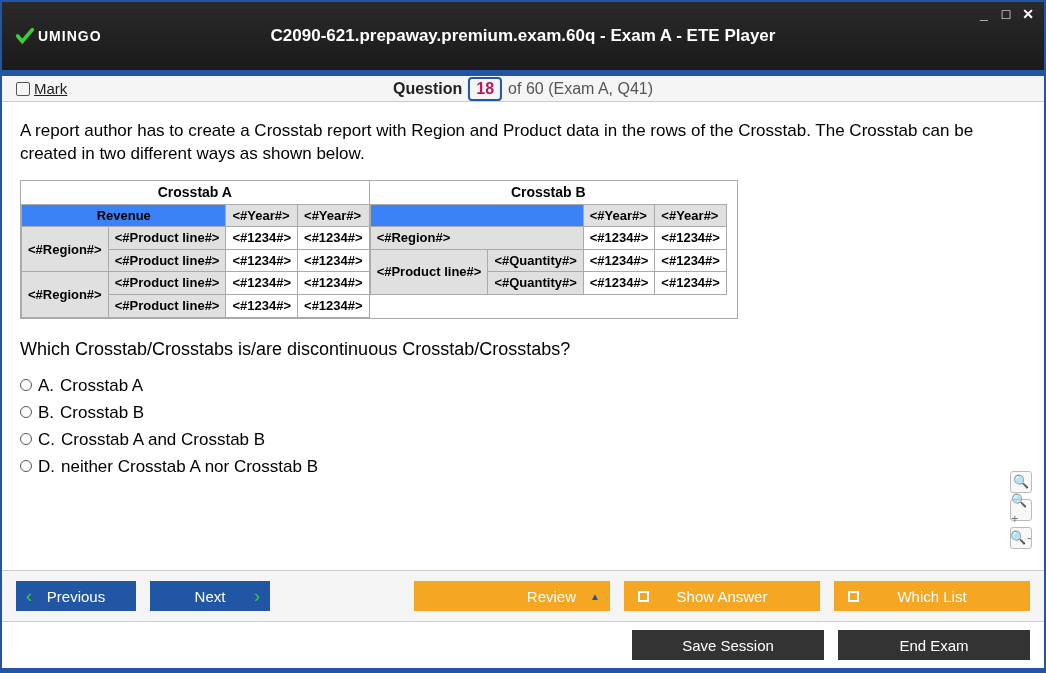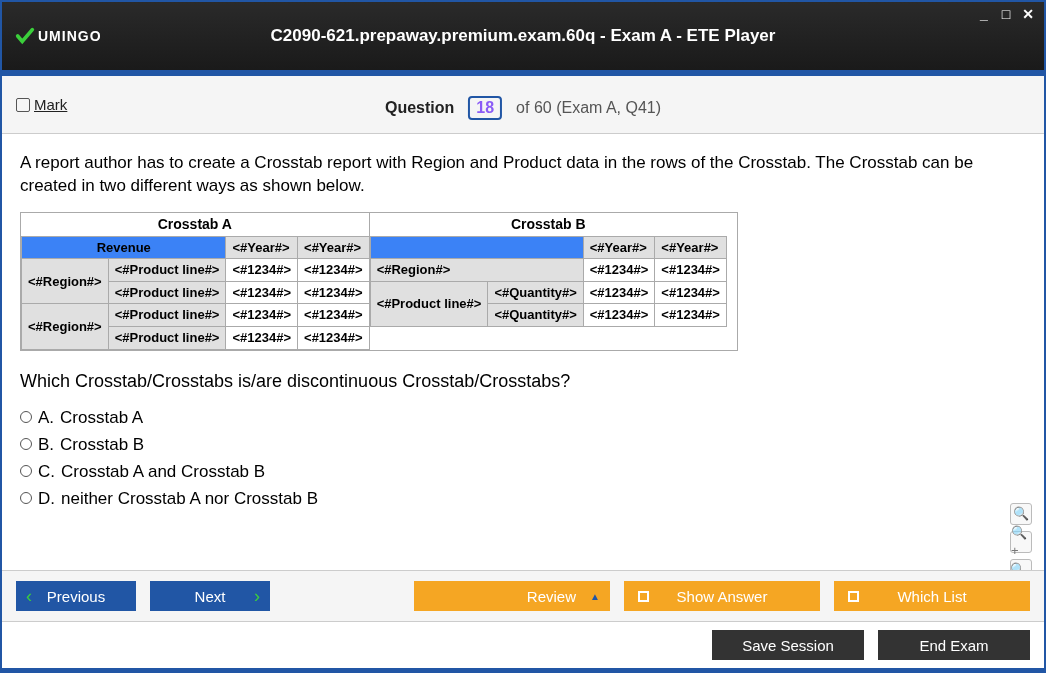--- a/index.html
+++ b/index.html
@@ -8,27 +8,27 @@
   .titlebar { background: linear-gradient(to bottom, #2a2a2a, #1a1a1a); height: 68px; display: flex; align-items: center; position: relative; padding: 0 12px; }
   .logo { display: flex; align-items: center; color: #fff; font-weight: bold; font-size: 14px; letter-spacing: 1px; }
   .logo-check { width: 22px; height: 22px; margin-right: 2px; position: relative; }
   .logo-check svg { width: 100%; height: 100%; }
   .title-text { color: #fff; font-size: 17px; font-weight: 600; position: absolute; left: 50%; transform: translateX(-50%); }
   .win-controls { position: absolute; right: 8px; top: 4px; display: flex; gap: 6px; color: #fff; font-weight: bold; }
   .win-btn { cursor: pointer; font-size: 14px; width: 16px; text-align: center; }
   
   .blue-strip { height: 6px; background: #2156a5; }
   
-  .qbar { background: #f5f5f5; border-bottom: 1px solid #ccc; padding: 20px 14px; display: flex; position: relative; }
+  .qbar { background: #f5f5f5; border-bottom: 1px solid #ccc; padding: 4px 14px; display: flex; align-items: center; position: relative; }
   .mark-wrap { display: flex; align-items: center; gap: 4px; }
   .mark-check { width: 14px; height: 14px; border: 1px solid #555; border-radius: 2px; }
   .mark-label { text-decoration: underline; font-size: 15px; color: #222; }
-  .qcenter { position: absolute; left: 50%; transform: translateX(-50%); font-size: 16px; color: #555; display: flex; align-items: center; gap: 14px; }
+  .qcenter { position: absolute; left: 50%; transform: translateX(-50%); font-size: 16px; color: #555; display: flex; align-items: center; gap: 6px; }
   .qword { font-weight: bold; color: #222; }
-  .qnum { border: 2px solid #2156a5; border-radius: 4px; padding: 1px 6px; color: #8b5cf6; font-weight: bold; }
+  .qnum { border: 2px solid #2156a5; border-radius: 4px; padding: 1px 6px; color: #be185d; font-weight: bold; }
   
   .content { padding: 18px 18px 10px 18px; font-size: 17px; line-height: 1.35; color: #000; height: calc(100% - 68px - 6px - 38px - 56px - 44px); overflow: auto; position: relative; }
   .qtext { margin-bottom: 14px; }
   
   .crosstabs-wrap { display: flex; gap: 0; border: 1px solid #aaa; width: 718px; margin-bottom: 18px; font-size: 13px; }
   .ct-block { flex: 0 0 auto; }
   .ct-title { text-align: center; font-weight: bold; font-size: 14px; padding: 2px 0; border-right: 1px solid #aaa; }
   .ct-block:last-child .ct-title { border-right: none; }
   table.ct { border-collapse: collapse; }
   table.ct td { border: 1px solid #aaa; padding: 2px 6px; font-weight: bold; font-size: 13px; background: #fff; text-align: left; }
@@ -50,21 +50,21 @@
   .btn-blue { background: #2156a5; width: 120px; }
   .btn-blue .chev { color: #3bcf3b; font-size: 18px; position: absolute; }
   .btn-prev .chev { left: 10px; }
   .btn-next .chev { right: 10px; }
   .spacer { flex: 1; }
   .btn-orange { background: #f5a623; width: 196px; gap: 10px; font-size: 15px; }
   .btn-orange.review { justify-content: flex-end; padding-right: 34px; }
   .btn-orange .tri { position: absolute; right: 10px; color: #2156a5; font-size: 10px; }
   .btn-orange .stop-ico { width: 11px; height: 11px; border: 2px solid #fff; position: absolute; left: 14px; }
   .footer-row2 { background: #fff; border-top: 1px solid #ccc; padding: 8px 14px; display: flex; justify-content: flex-end; gap: 14px; }
-  .btn-dark { background: #333; width: 152px; }
+  .btn-dark { background: #333; width: 192px; }
   .bottom-line { height: 3px; background: #2156a5; }
 </style>
 </head>
 <body>
 
 <div class="titlebar">
   <div class="logo">
     <span class="logo-check">
       <svg viewBox="0 0 24 24">
           <path d="M4 12 L9 18 L20 5" stroke="#3bcf3b" stroke-width="4" fill="none" stroke-linecap="round"></path>

